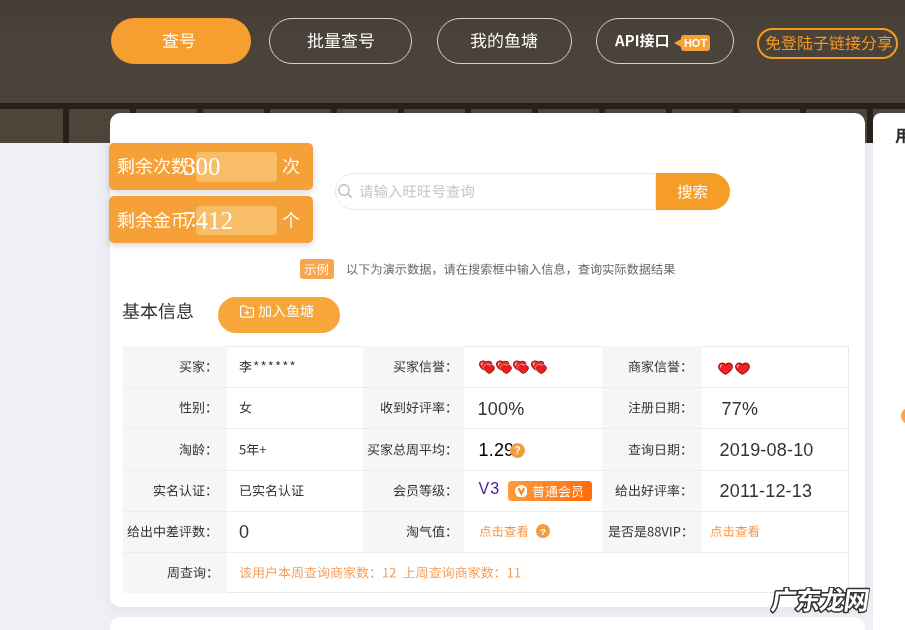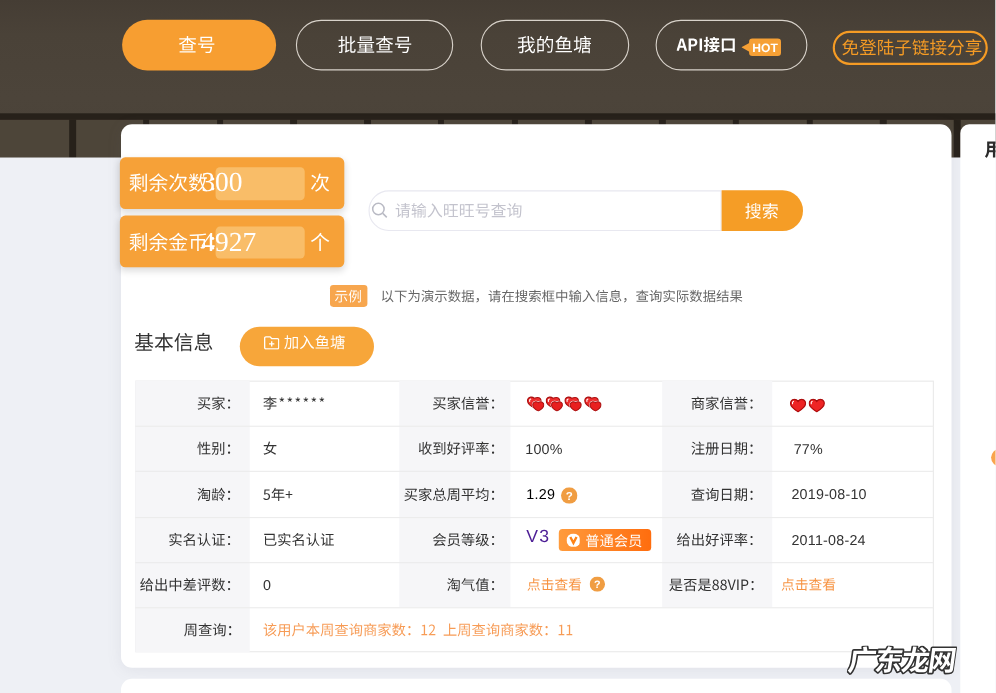--- a/index.html
+++ b/index.html
@@ -13,21 +13,21 @@
 .ribbon{position:absolute;left:109px;width:203.5px;height:47px;border-radius:5px;background:#f6a138;box-shadow:0 3px 7px rgba(0,0,0,.14)}
 .ribbox{position:absolute;left:196px;width:80.5px;height:29.5px;border-radius:4px;background:#f9bd68}
 .ribnum{position:absolute;left:183px;width:104px;height:29.5px;line-height:29.5px;text-align:left;font-family:"Liberation Serif",serif;font-size:25px;color:#fff}
 .sinput{position:absolute;left:335px;top:173px;width:321px;height:37px;border:1px solid #e8e8f0;border-radius:18.5px 0 0 18.5px;background:#fff}
 .sbtn{position:absolute;left:656px;top:173px;width:74px;height:37px;border-radius:0 18.5px 18.5px 0;background:#f59d26}
 .demobadge{position:absolute;left:299.5px;top:259px;width:34.5px;height:20px;border-radius:3px;background:#f7a64e}
 .joinbtn{position:absolute;left:218.4px;top:296.5px;width:121.6px;height:36.5px;border-radius:18.25px;background:#f7a63a}
 .tbl{position:absolute;left:122.5px;top:346px;width:726.5px;height:247.2px;border:1px solid #e9e9e9}
 .stripe{position:absolute;background:#f6f6f8}
 .rline{position:absolute;left:122.5px;width:726.5px;height:1px;background:#ececec}
-.v{position:absolute;font-size:13px;line-height:20px;color:#333}
+.v{position:absolute;font-size:18px;line-height:20px;color:#333}
 .ls{letter-spacing:.2px}
 .member{position:absolute;left:508.3px;top:481.4px;width:83.4px;height:19.4px;border-radius:3.5px;background:linear-gradient(90deg,#ff9b3c,#ff6d0e)}
 .sidebar{position:absolute;left:873.3px;top:112.5px;width:40px;height:517.5px;border-radius:8px 0 0 0;background:#fff}
 .botcard{position:absolute;left:110px;top:616.6px;width:754.5px;height:14px;border-radius:10px 10px 0 0;background:#fff}
 </style></head><body>
 <svg width="0" height="0" style="position:absolute">
     <defs>
       <path id="gr67e5" d="M295 218H700V134H295ZM295 352H700V270H295ZM221 406V80H778V406ZM74 20V-48H930V20ZM460 840V713H57V647H379C293 552 159 466 36 424C52 410 74 382 85 364C221 418 369 523 460 642V437H534V643C626 527 776 423 914 372C925 391 947 420 964 434C838 473 702 556 615 647H944V713H534V840Z"></path>
       <path id="gr53f7" d="M260 732H736V596H260ZM185 799V530H815V799ZM63 440V371H269C249 309 224 240 203 191H727C708 75 688 19 663 -1C651 -9 639 -10 615 -10C587 -10 514 -9 444 -2C458 -23 468 -52 470 -74C539 -78 605 -79 639 -77C678 -76 702 -70 726 -50C763 -18 788 57 812 225C814 236 816 259 816 259H315L352 371H933V440Z"></path>
       <path id="gr6279" d="M184 840V638H46V568H184V350C128 335 76 321 34 311L56 238L184 276V15C184 1 178 -3 164 -4C152 -4 108 -5 61 -3C71 -22 81 -53 84 -72C153 -72 194 -71 221 -59C247 -47 257 -27 257 15V297L381 335L372 403L257 370V568H370V638H257V840ZM414 -64C431 -48 458 -32 635 49C630 65 625 95 623 116L488 60V446H633V516H488V826H414V77C414 35 394 13 378 3C391 -13 408 -45 414 -64ZM887 609C850 569 795 520 743 480V825H667V64C667 -30 689 -56 762 -56C776 -56 854 -56 869 -56C938 -56 955 -7 961 124C940 129 910 144 892 159C889 46 885 16 863 16C848 16 785 16 773 16C748 16 743 24 743 64V400C807 444 884 504 943 559Z"></path>
@@ -226,21 +226,21 @@
 <svg style="position:absolute;left:116.5px;top:210.5px;" width="90.00" height="22.50" viewBox="0 0 5000.0 1250.0">
     <g fill="#fff" transform="translate(0,880) scale(1,-1)">
       <use href="#gr5269" x="0"></use>
       <use href="#gr4f59" x="1000"></use>
       <use href="#gr91d1" x="2000"></use>
       <use href="#gr5e01" x="3000"></use>
       <use href="#grff1a" x="4000"></use>
     </g>
   </svg>
 <div class="ribbox" style="top:205.7px"></div>
-<div class="ribnum" style="top:205.7px">4927</div>
+<div class="ribnum" style="top:205.7px">7412</div>
 <svg style="position:absolute;left:282.0px;top:210.5px;" width="18.00" height="22.50" viewBox="0 0 1000.0 1250.0">
     <g fill="#fff" transform="translate(0,880) scale(1,-1)">
       <use href="#gr4e2a" x="0"></use>
     </g>
   </svg>
 <div class="sinput"></div>
 <svg style="position:absolute;left:337px;top:183px" width="16" height="16" viewBox="0 0 16 16">
     <circle cx="7" cy="7" r="5.2" fill="none" stroke="#b9bac4" stroke-width="1.4"></circle>
     <line x1="11" y1="11" x2="14.6" y2="14.6" stroke="#b9bac4" stroke-width="1.4"></line>
   </svg>
@@ -516,21 +516,21 @@
 <svg style="position:absolute;left:614.5px;top:483.7px;" width="78.00" height="16.25" viewBox="0 0 6000.0 1250.0">
     <g fill="#333" transform="translate(0,880) scale(1,-1)">
       <use href="#gr7ed9" x="0"></use>
       <use href="#gr51fa" x="1000"></use>
       <use href="#gr597d" x="2000"></use>
       <use href="#gr8bc4" x="3000"></use>
       <use href="#gr7387" x="4000"></use>
       <use href="#grff1a" x="5000"></use>
     </g>
   </svg>
-<div class="v ls" style="left:719.5px;top:481.2px">2011-08-24</div>
+<div class="v ls" style="left:719.5px;top:481.2px">2011-12-13</div>
 <svg style="position:absolute;left:126.5px;top:524.9px;" width="91.00" height="16.25" viewBox="0 0 7000.0 1250.0">
     <g fill="#333" transform="translate(0,880) scale(1,-1)">
       <use href="#gr7ed9" x="0"></use>
       <use href="#gr51fa" x="1000"></use>
       <use href="#gr4e2d" x="2000"></use>
       <use href="#gr5dee" x="3000"></use>
       <use href="#gr8bc4" x="4000"></use>
       <use href="#gr6570" x="5000"></use>
       <use href="#grff1a" x="6000"></use>
     </g>

